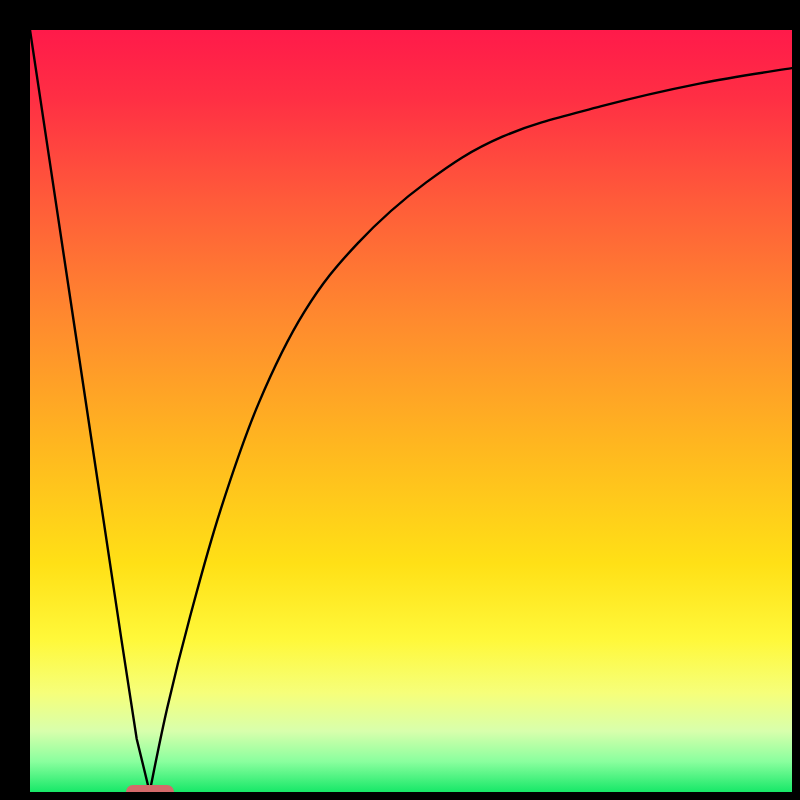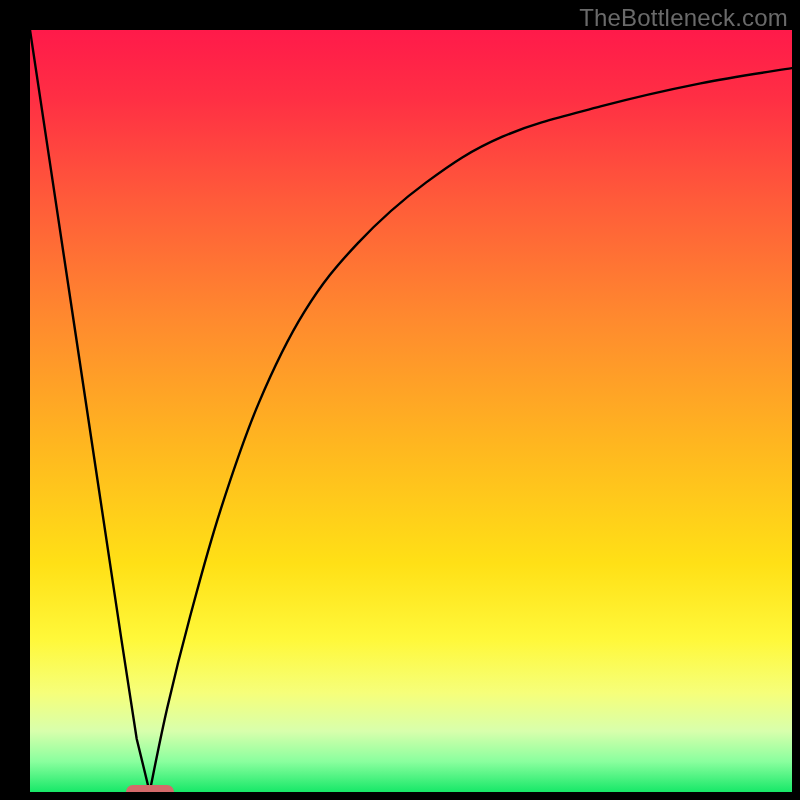--- a/index.html
+++ b/index.html
@@ -69,21 +69,20 @@
     border-radius: 8px;
     transform: translate(-50%, -50%);
     z-index: 3;
   }
 </style>
 </head>
 <body>
 
 <div class="frame">
 
-  <div class="watermark">TheBottleneck.com</div>
 
   <div class="plot-area">
     <div class="gradient-bg"></div>
 
     <svg class="curve" viewBox="0 0 762 762" preserveAspectRatio="none">
       <path id="left-branch-path" fill="none" stroke="#000" stroke-width="2.4" stroke-linecap="round" d="M 0 0 L 22.86 152.39999999999998 L 45.72 304.8 L 68.58 457.2 L 91.44 609.6 L 106.68 708.66 L 119.634 762"></path>
       <path id="right-branch-path" fill="none" stroke="#000" stroke-width="2.4" stroke-linecap="round" d="M 119.634 762 C 122.78868 746.9123999999999, 129.89052 709.7267999999999, 137.16 678.18 C 144.42947999999998 646.6332, 150.41879999999998 622.4016, 160.01999999999998 586.74 C 169.6212 551.0784, 178.1556 518.4648, 190.5 480.06 C 202.8444 441.6552, 213.51239999999999 409.0416, 228.6 373.38 C 243.6876 337.7184, 256.4892 310.7436, 274.32 281.94 C 292.1508 253.1364, 305.71439999999996 236.67720000000003, 327.65999999999997 213.36 C 349.6056 190.0428, 370.1796 171.60239999999996, 396.24 152.39999999999998 C 422.3004 133.1976, 440.8932 120.39600000000007, 472.44 106.68000000000006 C 503.9868 92.96400000000006, 535.8384 85.80119999999995, 571.5 76.19999999999993 C 607.1616 66.59879999999991, 636.2700000000001 60.1979999999999, 670.5600000000001 53.33999999999992 C 704.85 46.481999999999935, 745.5408 40.8432, 762 38.10000000000002"></path>
     </svg>
 
     <div id="min-pill" class="minimum-pill" style="left: 119.634px; top: 762px;"></div>

